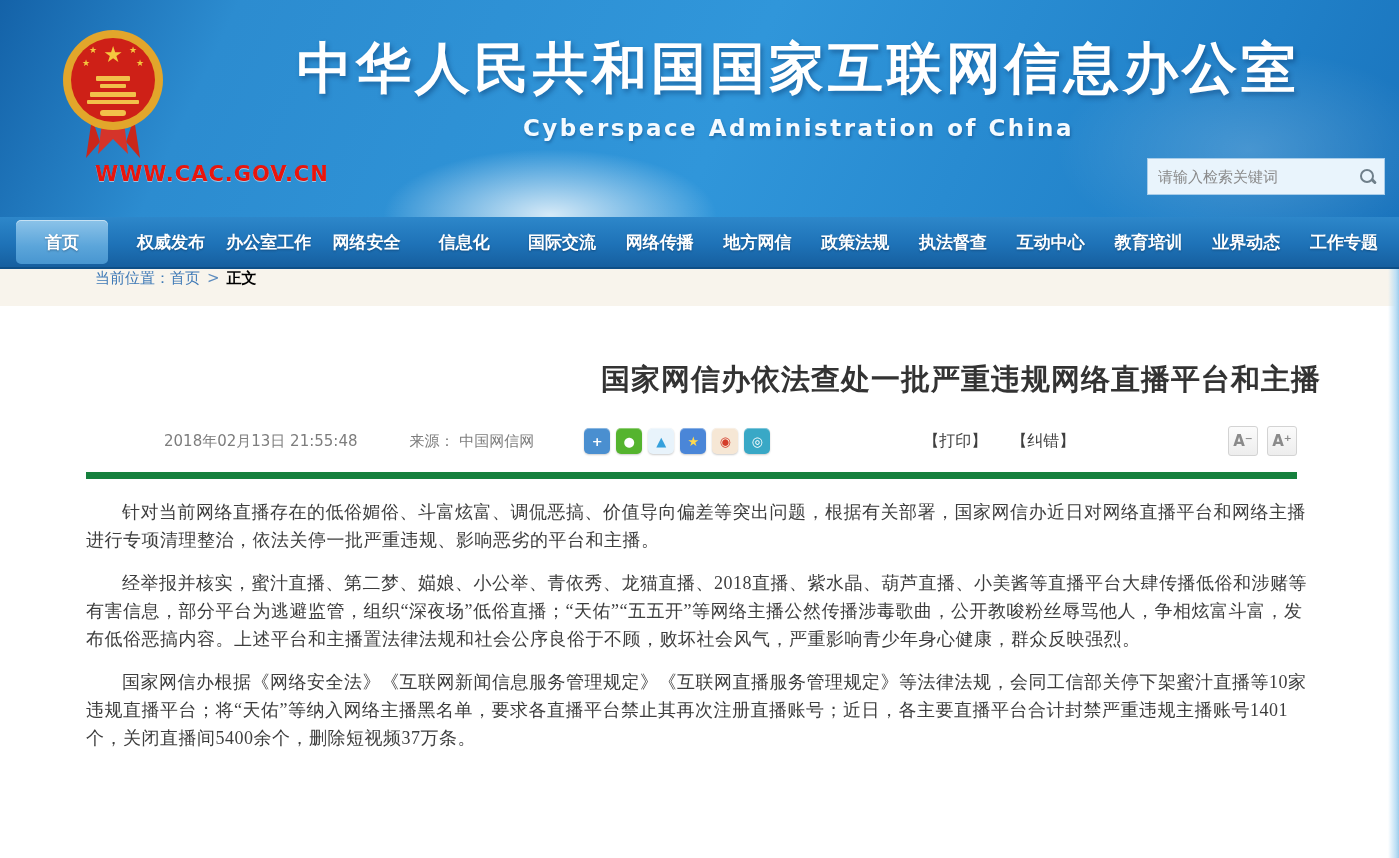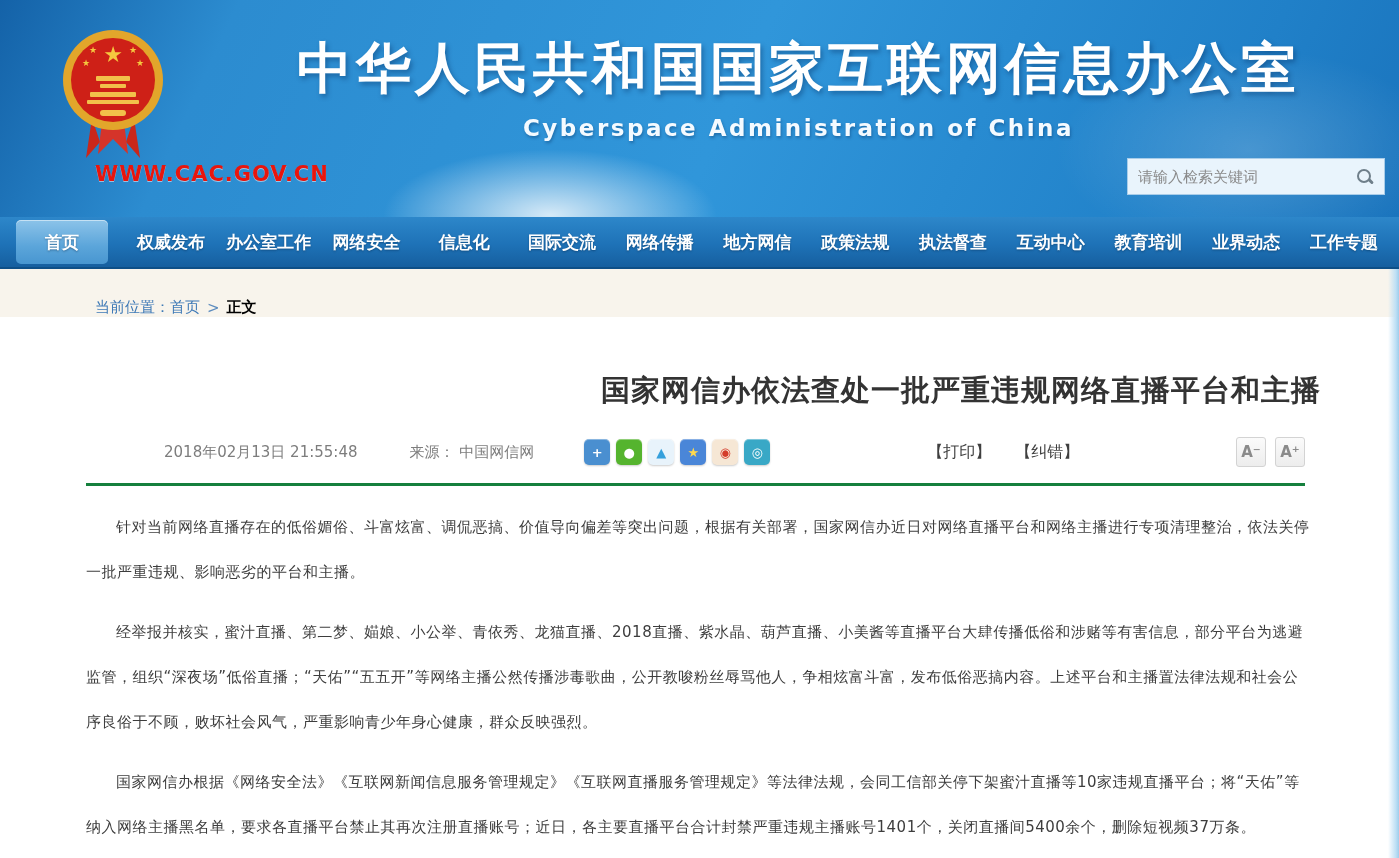--- a/index.html
+++ b/index.html
@@ -22,21 +22,21 @@
     pointer-events:none; }
   .header-inner { position:relative; display:flex; padding:20px 0 0 60px; }
   .emblem-col { width:150px; flex:0 0 150px; }
   .titles { flex:1; text-align:center; padding:12px 12px 0 0; }
   .title-cn { font-size:55px; font-weight:bold; color:#ffffff; letter-spacing:4px;
     white-space:nowrap; text-shadow:2px 3px 5px rgba(0,40,90,.4); }
   .title-en { margin-top:9px; font-size:23px; font-weight:bold; color:#f4faff;
     letter-spacing:2.5px; text-shadow:1px 2px 3px rgba(0,40,90,.35); }
   .url-red { position:absolute; left:95px; top:162px; font-size:21px; font-weight:bold;
     letter-spacing:1px; color:#e8150d; text-shadow:0 1px 0 rgba(255,255,255,.5); }
-  .search-box { position:absolute; right:14px; top:158px; width:258px; height:37px;
+  .search-box { position:absolute; right:14px; top:158px; width:238px; height:37px;
     background:#e9f4fc; border:1px solid #a9cde9; display:flex; align-items:center;
     padding:0 10px;gap:7px; }
   .search-box input { flex:1; border:none; background:transparent; outline:none;
     font-size:15px; color:#555; font-family:inherit; }
   .search-box input::placeholder { color:#8a8a8a; }
   .search-lens { position:relative; width:18px; height:18px; cursor:pointer; flex:0 0 18px; }
   .search-lens::before { content:""; position:absolute; left:1px; top:1px; width:10px; height:10px;
     border:2px solid #6f7f8a; border-radius:50%; }
   .search-lens::after { content:""; position:absolute; left:12px; top:12px; width:6px; height:2.5px;
     background:#6f7f8a; transform:rotate(45deg); border-radius:2px; }
@@ -45,48 +45,48 @@
   .nav { height:52px; display:flex; align-items:stretch; padding:0 6px;
     background:linear-gradient(180deg,#2d87ca 0%,#1e72b7 55%,#165f9f 100%);
     border-bottom:2px solid #0e4f87; }
   .nav-item { flex:1; color:#fff; font-weight:bold; font-size:17px; text-align:center;
     line-height:50px; cursor:pointer; white-space:nowrap; text-shadow:0 1px 2px rgba(0,30,60,.4); }
   .nav-item.active { flex:0 0 92px; margin:3px 14px 3px 10px; line-height:44px;
     background:linear-gradient(180deg,#8cc3e9 0%,#5ba5da 60%,#4896d0 100%);
     border-radius:5px; box-shadow:inset 0 1px 0 rgba(255,255,255,.5); }
 
   
-  .breadcrumb { height:48px; background:#f8f4ec; display:flex; align-items:flex-end;
+  .breadcrumb { height:37px; background:#f8f4ec; display:flex; align-items:flex-start;
     padding-left:95px; font-size:15px; color:#3e79b6; }
   .breadcrumb .sep { margin:0 7px; color:#5d8cbe; }
   .breadcrumb .link { cursor:pointer; }
   .breadcrumb .current { font-weight:bold; color:#000000; }
 
   
   .main { position:relative; background:#fff; padding:54px 78px 0 78px; }
   .right-strip { position:absolute; right:0; top:269px; width:11px; height:589px;
     background:linear-gradient(90deg, rgba(191,224,245,0) 0%, #bfe0f5 70%, #9fcdeb 100%); }
   .article-title { text-align:right; font-size:29px; font-weight:bold; color:#333;
     letter-spacing:1px; }
-  .meta { display:flex; align-items:center; margin-top:26px; margin-left:8px; margin-right:16px;
-    padding:0 0 16px 78px; border-bottom:3px solid #15803d; font-size:15px; color:#7d7d7d; }
+  .meta { display:flex; align-items:center; margin-top:26px; margin-left:8px; margin-right:24px;
+    padding:0 0 16px 78px; border-bottom:7px solid #15803d; font-size:15px; color:#7d7d7d; }
   .meta .source { margin-left:52px; }
   .share { display:flex; gap:6px; margin-left:50px; }
   .share-tile { width:26px; height:26px; border-radius:5px; display:flex; align-items:center;
     justify-content:center; font-size:13px; font-weight:bold; cursor:pointer;
     box-shadow:0 1px 2px rgba(0,0,0,.2), inset 0 1px 0 rgba(255,255,255,.35); }
   .print-group { margin-left:auto; display:flex; gap:24px; font-size:16px; color:#3f3f3f;align-items:flex-end; }
   .print-group span { cursor:pointer; }
   .font-group { margin-left:auto; display:flex; gap:9px; }
   .font-btn { width:30px; height:30px; border:1px solid #d3d3d3; border-radius:3px;
     background:linear-gradient(180deg,#fbfbfb,#ededed); color:#8a8a8a; font-size:15px;
     font-weight:bold; text-align:center; line-height:28px; cursor:pointer; }
   .body-text { padding:4px 8px 0 8px; }
-  .body-text p { font-size:15px; color:#3d3d3d; line-height:45px; text-indent:2em;
-    margin-top:15px; letter-spacing:.5px; }
+  .body-text p { font-size:18px; color:#3d3d3d; line-height:28px; text-indent:2em;
+    margin-top:15px; letter-spacing:.5px;font-family:Liberation Serif, serif; }
 </style>
 </head>
 <body>
 
 <div class="header">
   <div class="streak"></div>
   <div class="glow"></div>
   <div class="glow2"></div>
 
   <div class="header-inner">

